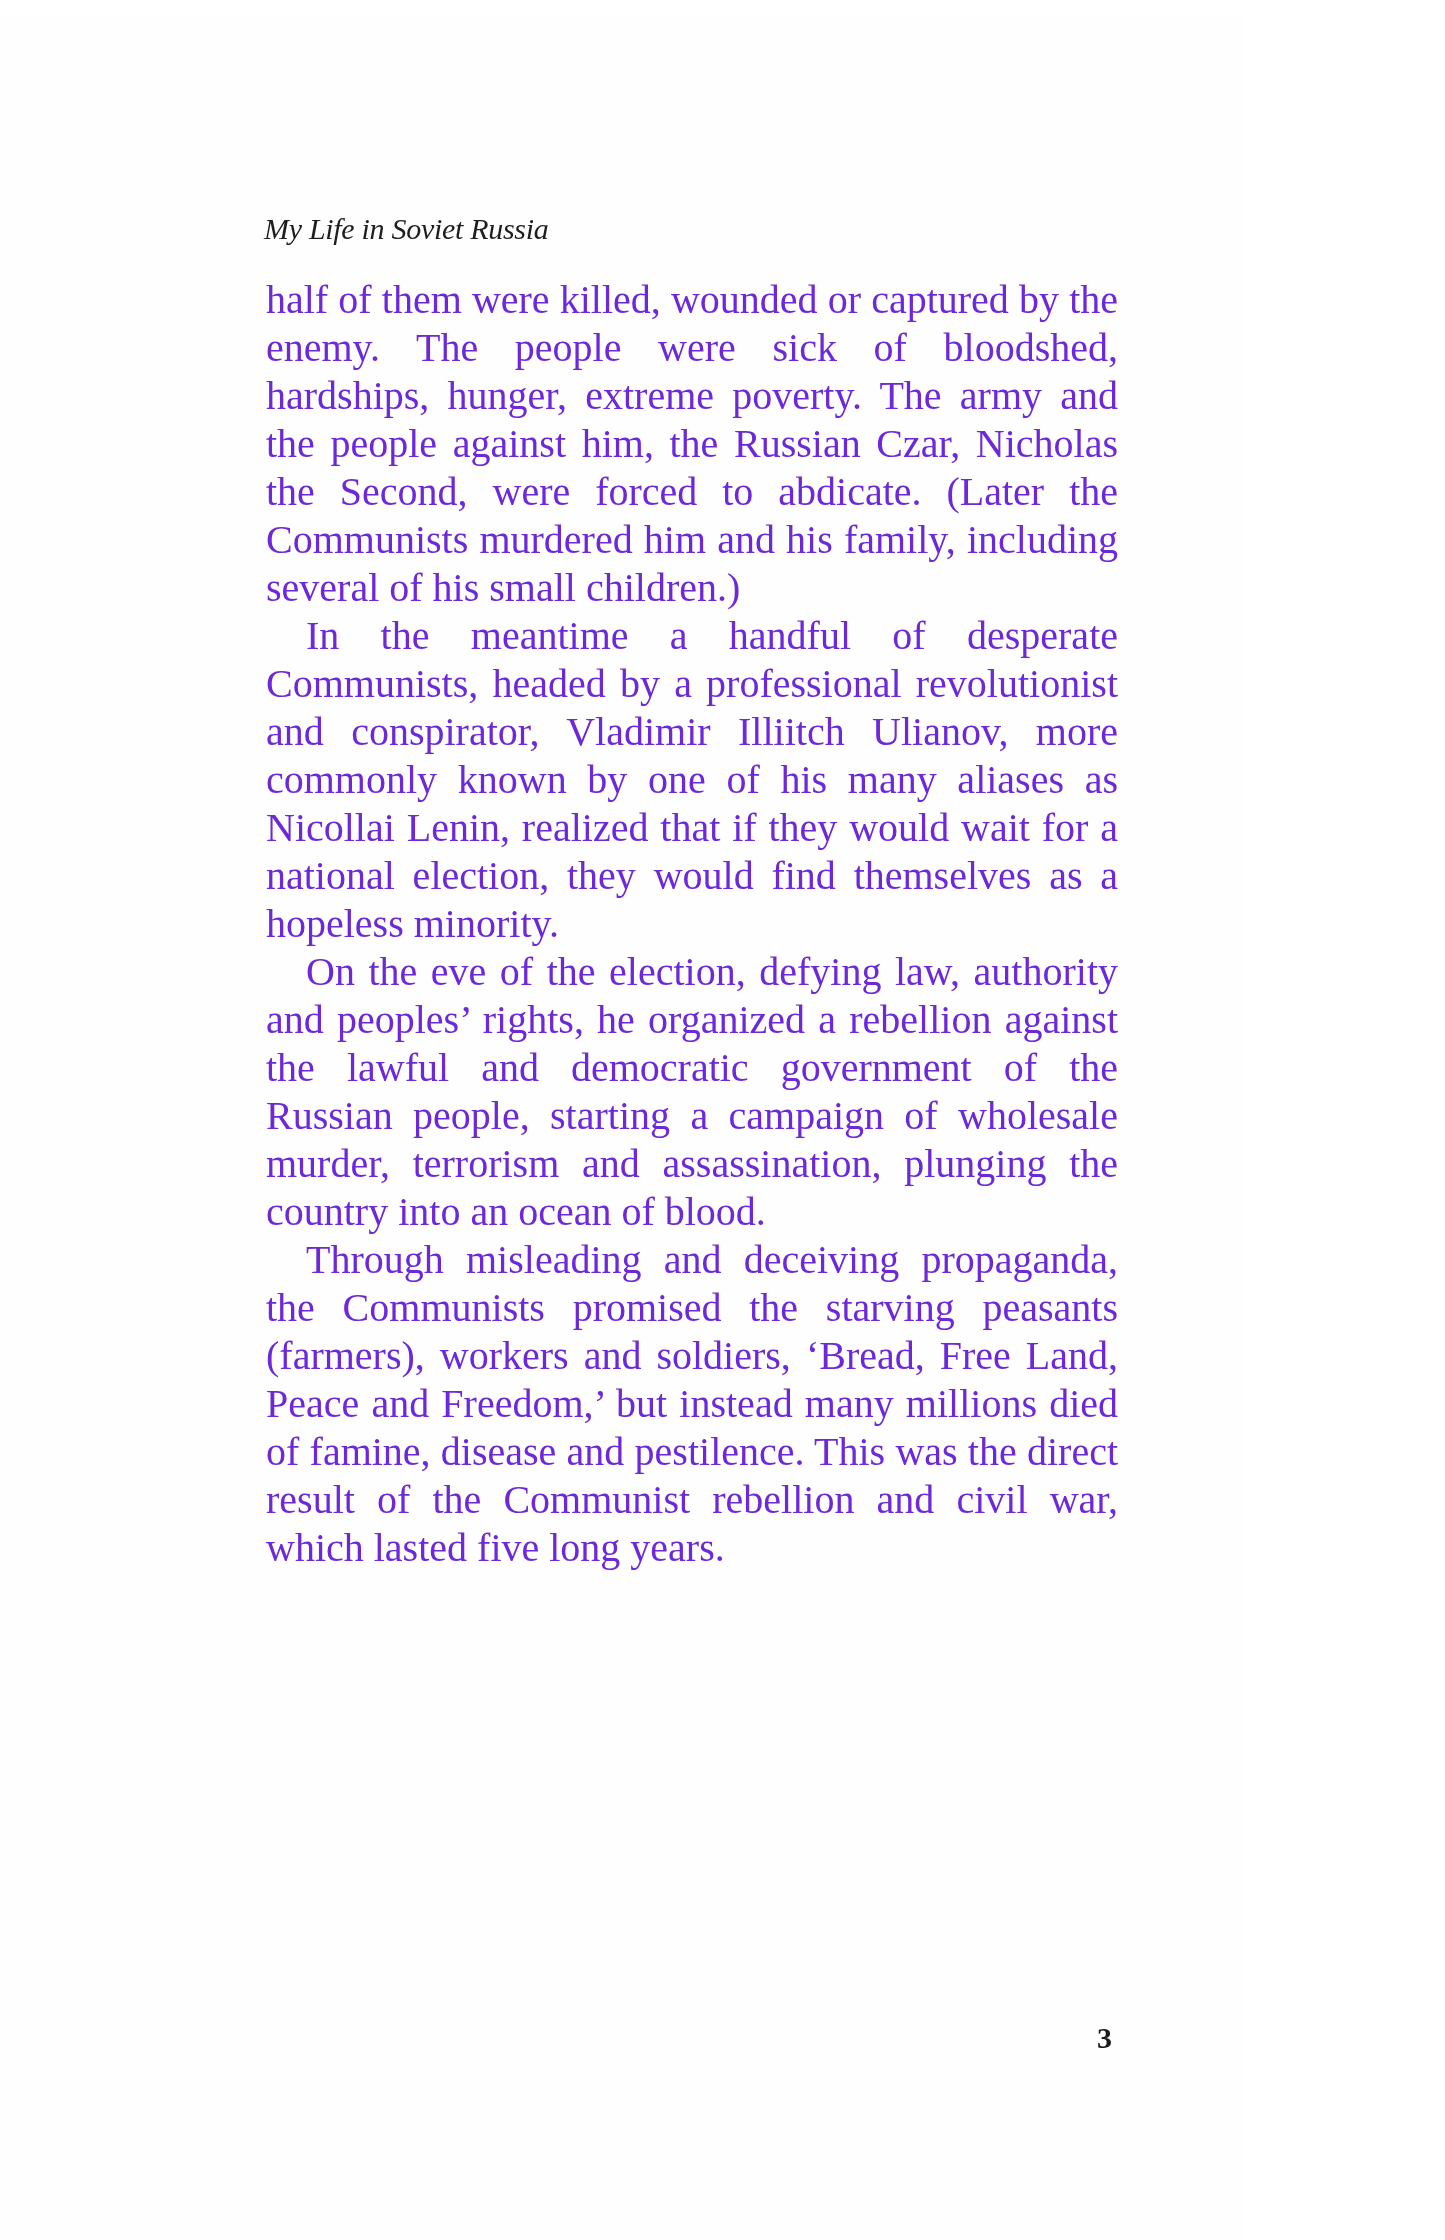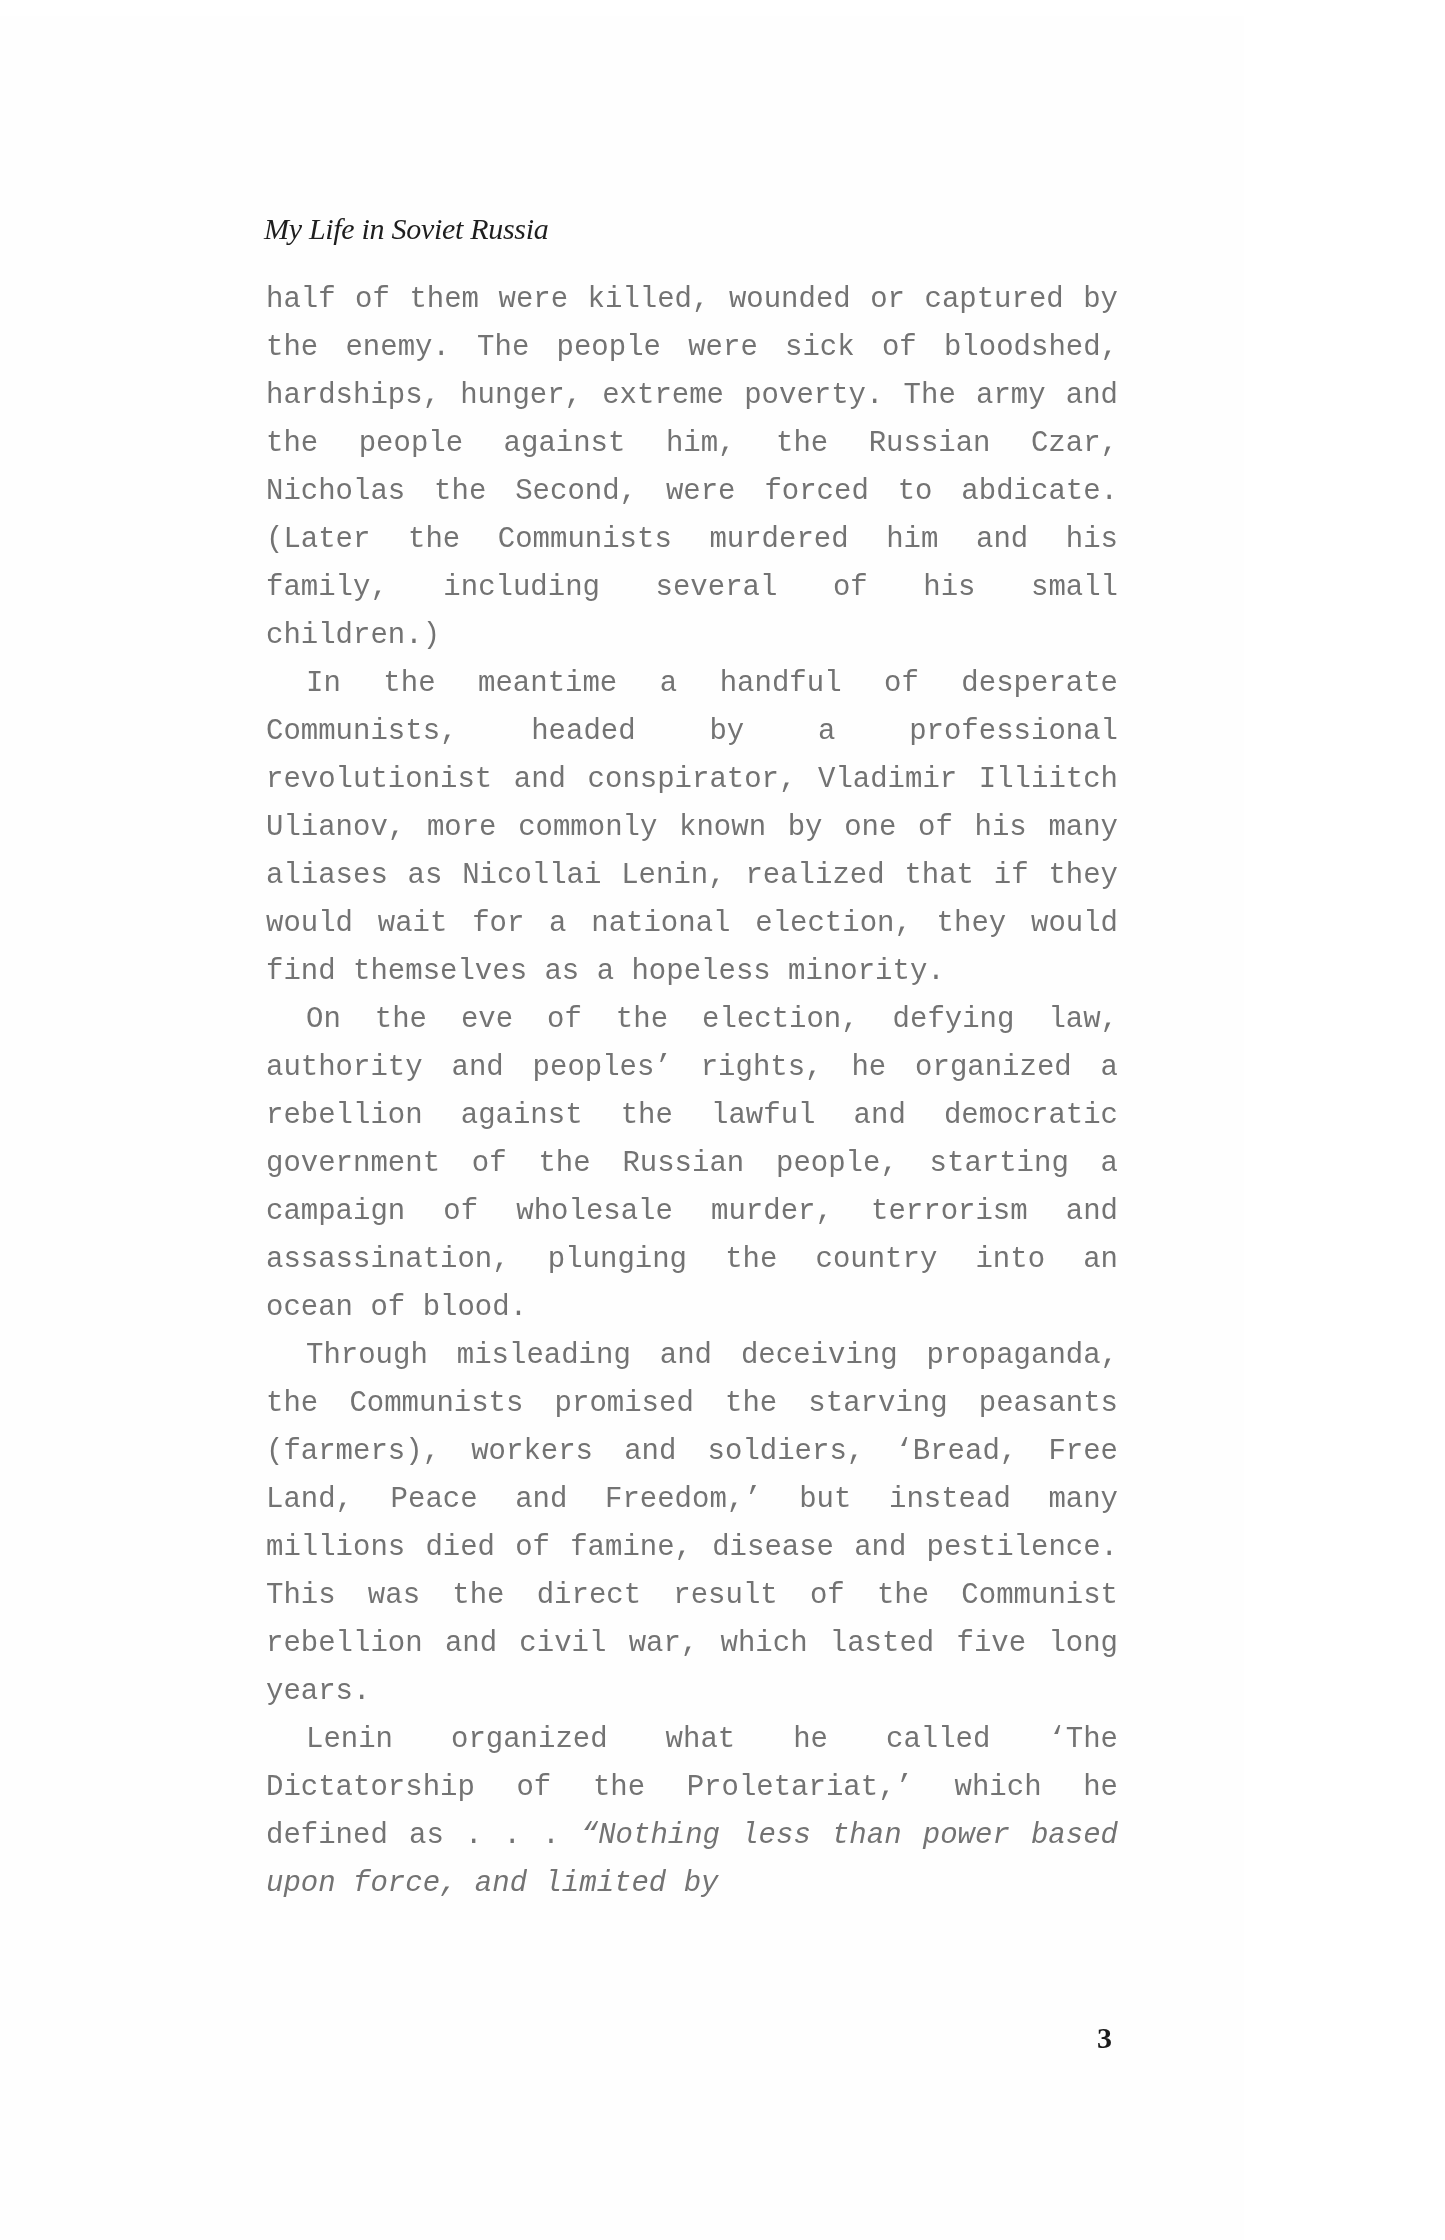--- a/index.html
+++ b/index.html
@@ -6,22 +6,22 @@
   body { width: 1445px; height: 2240px; position: relative; overflow: hidden; }
   .page { position: absolute; left: 0; top: 16px; width: 1244px; height: 2240px; background: #fefefe; }
   .running-head {
     position: absolute; left: 264px; top: 196px;
     font-family: "Liberation Serif", "DejaVu Serif", serif;
     font-style: italic; font-size: 30px; color: #1e1e1e; letter-spacing: -0.3px;
     margin: 0;
   }
   .body-text {
     position: absolute; left: 266px; top: 260px; width: 852px;
-    font-family: Liberation Mono, monospace;
-    font-size: 29px; line-height: 48px; color: #737373;
+    font-family: Liberation Serif, serif;
+    font-size: 40px; line-height: 48px; color: #6d28d9;
     text-align: justify;
   }
   .body-text p { margin: 0; text-indent: 40px; text-align: justify; }
   .body-text p.first { text-indent: 0; }
   .quote { font-style: italic; }
   .folio {
     position: absolute; left: 1097px; top: 2005px;
     font-family: "Liberation Serif", "DejaVu Serif", serif;
     font-weight: bold; font-size: 30px; color: #1a1a1a; margin: 0;
   }
@@ -30,17 +30,16 @@
 <body>
 
 <div class="page">
   <p class="running-head">My Life in Soviet Russia</p>
 
   <div class="body-text">
     <p class="first">half of them were killed, wounded or captured by the enemy. The people were sick of bloodshed, hardships, hunger, extreme poverty. The army and the people against him, the Russian Czar, Nicholas the Second, were forced to abdicate. (Later the Communists murdered him and his family, including several of his small children.)</p>
     <p>In the meantime a handful of desperate Communists, headed by a professional revolutionist and conspirator, Vladimir Illiitch Ulianov, more commonly known by one of his many aliases as Nicollai Lenin, realized that if they would wait for a national election, they would find themselves as a hopeless minority.</p>
     <p>On the eve of the election, defying law, authority and peoples’ rights, he organized a rebellion against the lawful and democratic government of the Russian people, starting a campaign of wholesale murder, terrorism and assassination, plunging the country into an ocean of blood.</p>
     <p>Through misleading and deceiving propaganda, the Communists promised the starving peasants (farmers), workers and soldiers, ‘Bread, Free Land, Peace and Freedom,’ but instead many millions died of famine, disease and pestilence. This was the direct result of the Communist rebellion and civil war, which lasted five long years.</p>
-    <p><span>Lenin organized what he called ‘The Dictatorship of the Proletariat,’ which he defined as . . . </span><span class="quote">“Nothing less than power based upon force, and limited by</span></p>
   </div>
 
   <p class="folio">3</p>
 </div>
 
 </body></html>

